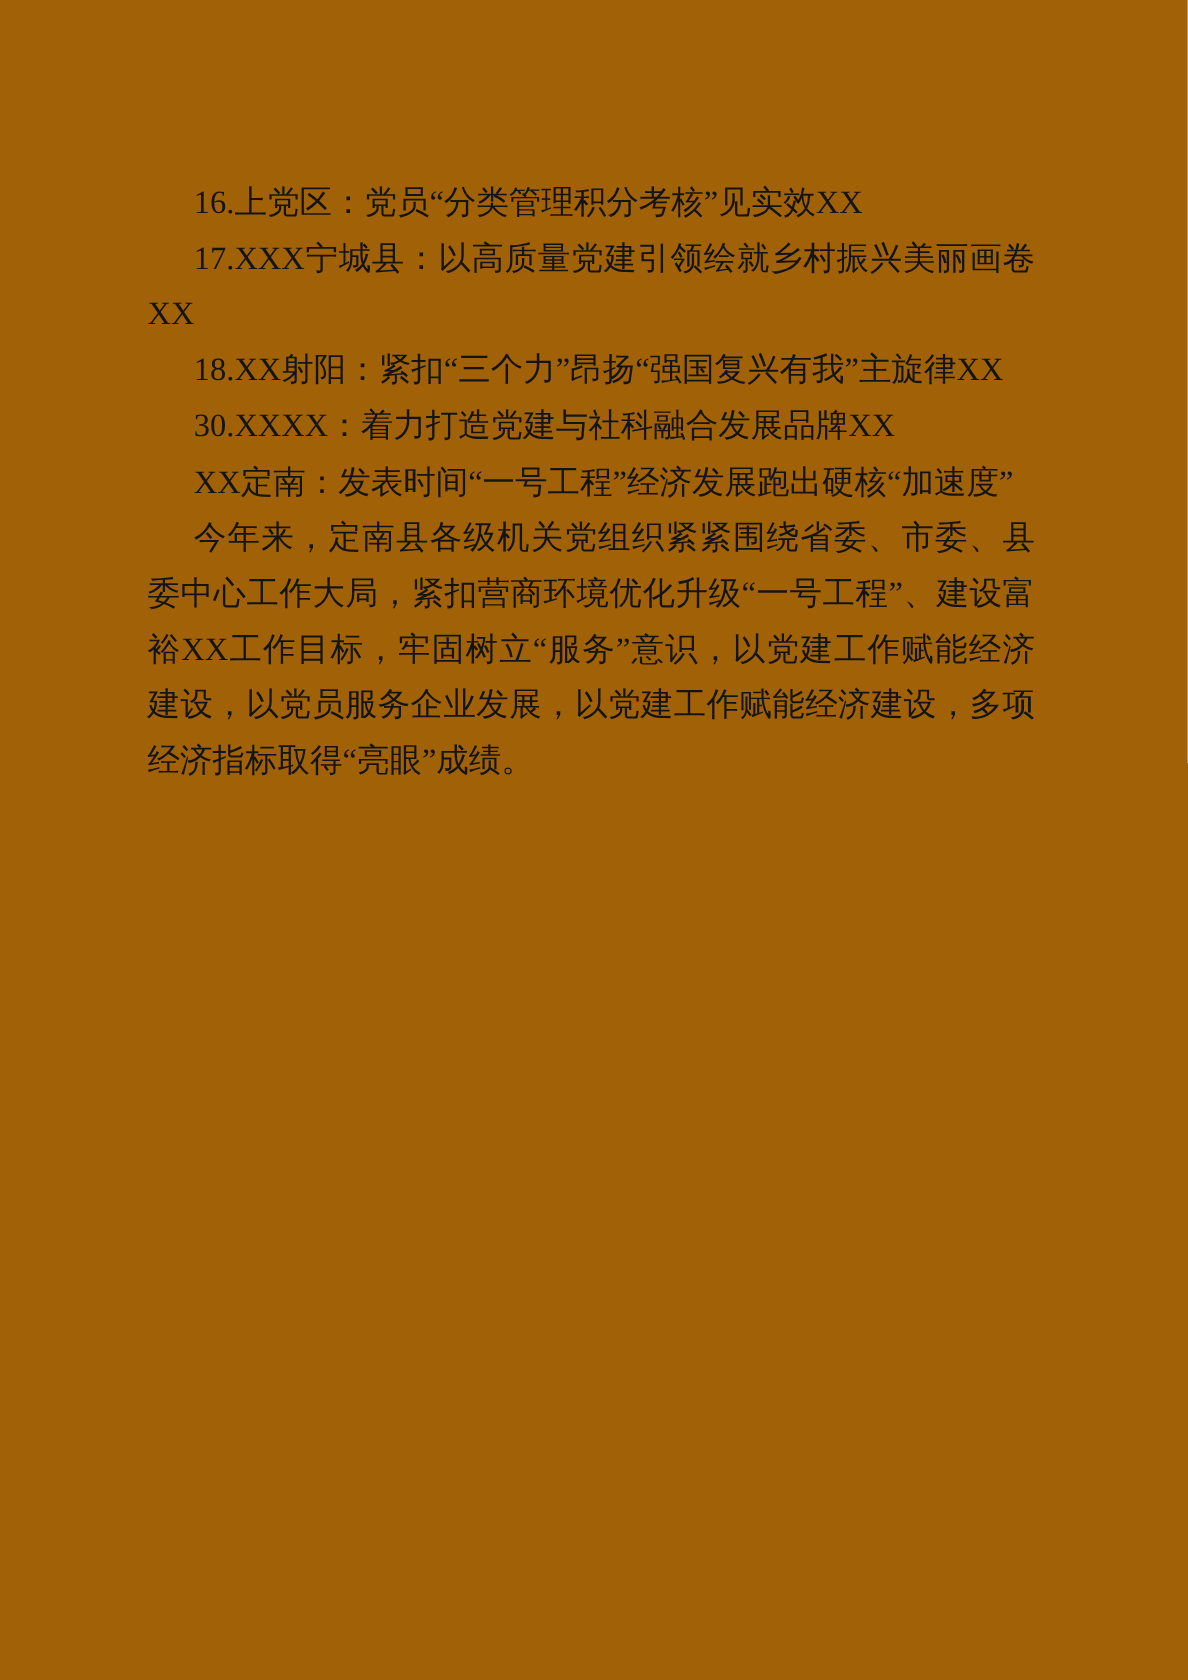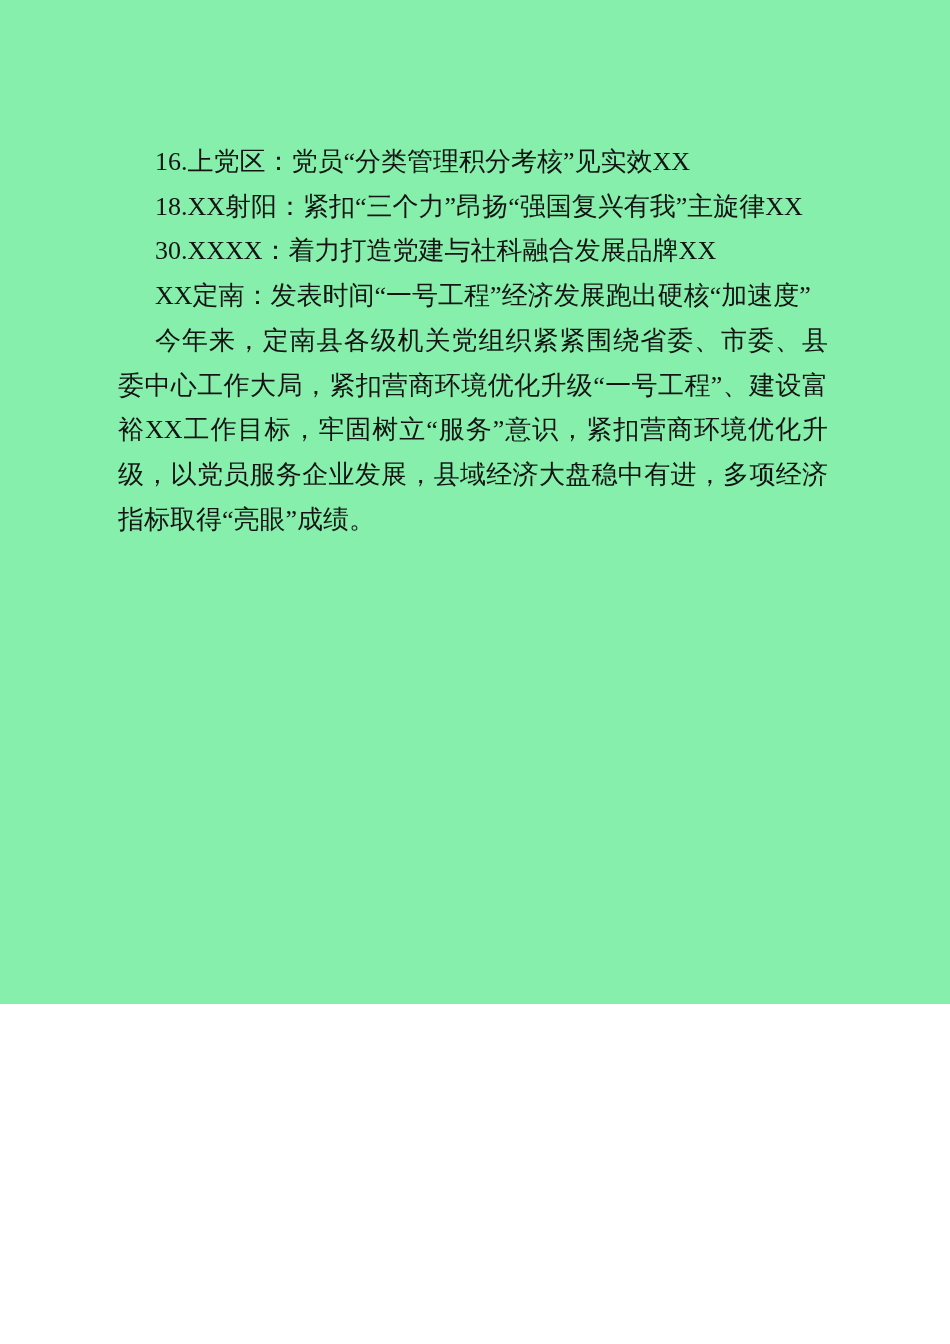--- a/index.html
+++ b/index.html
@@ -12,22 +12,22 @@
     background: #ffffff;
     position: relative;
     overflow: hidden;
     font-family: "Liberation Serif", "DejaVu Serif", serif;
   }
   .page {
     position: absolute;
     left: 0;
     top: 0;
     width: 950px;
-    height: 1004px;
-    background: #86efac;
+    height: 1344px;
+    background: #a16207;
   }
   .doc-body {
     position: absolute;
     left: 118px;
     top: 140px;
     width: 710px;
     color: #141414;
     font-size: 26px;
     line-height: 44.7px;
     text-align: justify;
@@ -39,18 +39,19 @@
     padding: 0;
     text-indent: 37px;
   }
 </style>
 </head>
 <body>
 
 <div class="page">
   <div class="doc-body">
     <p>16.上党区：党员“分类管理积分考核”见实效XX</p>
+    <p>17.XXX宁城县：以高质量党建引领绘就乡村振兴美丽画卷XX</p>
     <p>18.XX射阳：紧扣“三个力”昂扬“强国复兴有我”主旋律XX</p>
     <p>30.XXXX：着力打造党建与社科融合发展品牌XX</p>
     <p>XX定南：发表时间“一号工程”经济发展跑出硬核“加速度”</p>
-    <p>今年来，定南县各级机关党组织紧紧围绕省委、市委、县委中心工作大局，紧扣营商环境优化升级“一号工程”、建设富裕XX工作目标，牢固树立“服务”意识，紧扣营商环境优化升级，以党员服务企业发展，县域经济大盘稳中有进，多项经济指标取得“亮眼”成绩。</p>
+    <p>今年来，定南县各级机关党组织紧紧围绕省委、市委、县委中心工作大局，紧扣营商环境优化升级“一号工程”、建设富裕XX工作目标，牢固树立“服务”意识，以党建工作赋能经济建设，以党员服务企业发展，以党建工作赋能经济建设，多项经济指标取得“亮眼”成绩。</p>
   </div>
 </div>
 
 </body></html>

